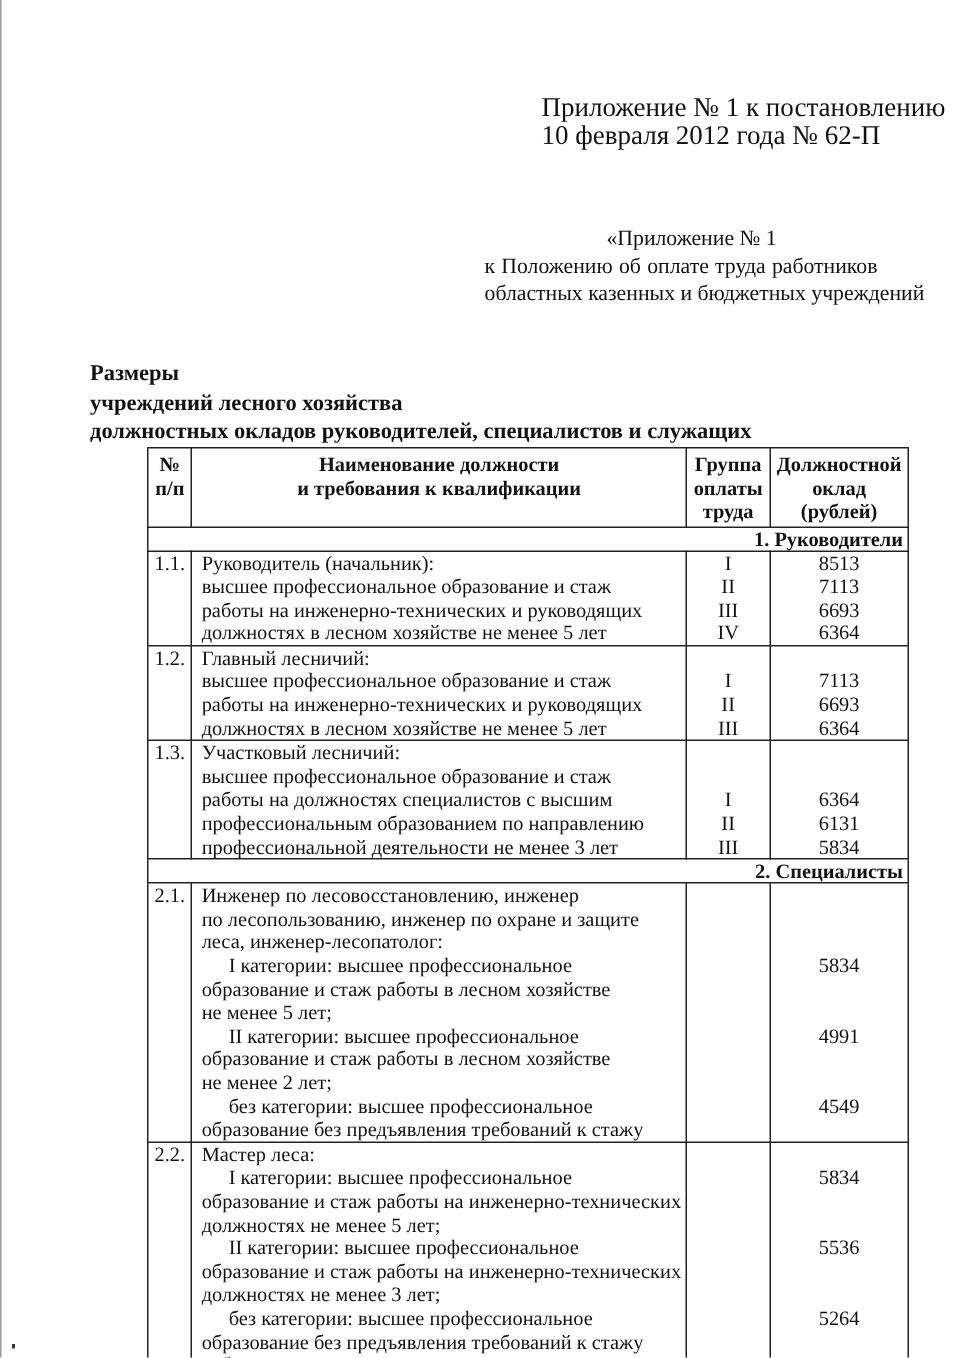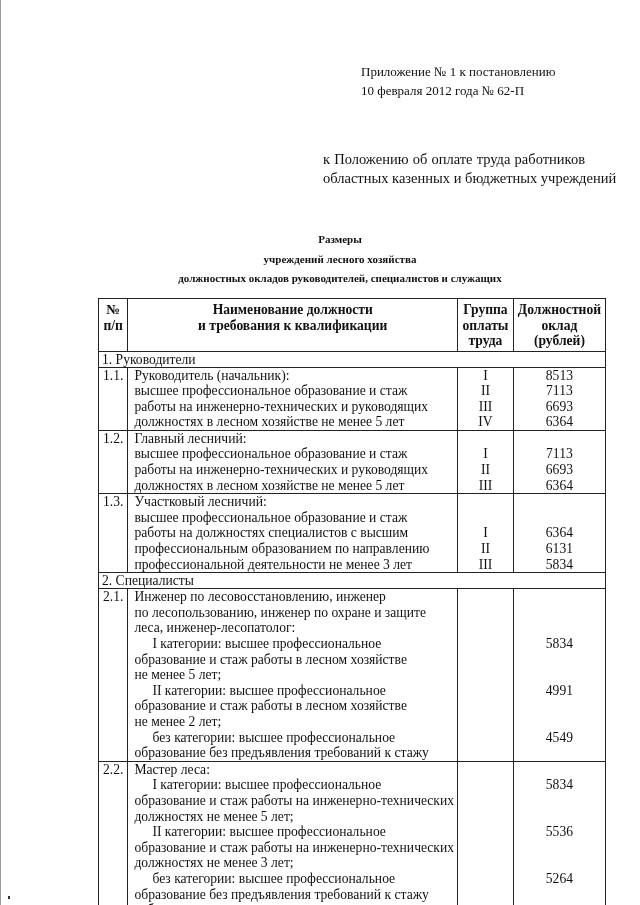--- a/index.html
+++ b/index.html
@@ -24,21 +24,21 @@
     .corner-mark {
       position: absolute;
       left: 8px; top: 896px;
       width: 2px; height: 3px;
       background: #333;
     }
     .header-block {
       position: absolute;
       left: 361px;
       top: 62px;
-      font-size: 13px;
+      font-size: 18px;
       line-height: 19px;
       white-space: nowrap;
     }
     .appendix-block {
       position: absolute;
       left: 323px;
       top: 150px;
       width: 262px;
       font-size: 14.5px;
       line-height: 18.5px;
@@ -51,25 +51,24 @@
       text-align: justify;
       text-align-last: justify;
       white-space: nowrap;
     }
     .appendix-block .last {
       text-align: left;
     }
     .doc-title {
       position: absolute;
       left: 60px;
-      top: 230px;
+      top: 240px;
       width: 560px;
-      text-align: center;
       font-weight: bold;
-      font-size: 11px;
+      font-size: 15px;
       line-height: 19.5px;
     }
     table.salary {
       position: absolute;
       left: 98px;
       top: 298px;
       width: 508px;
       border-collapse: collapse;
       font-size: 13.6px;
       line-height: 15.6px;
@@ -84,22 +83,22 @@
       text-align: center;
       padding-top: 3px;
       padding-bottom: 2px;
       line-height: 15.5px;
     }
     col.c1 { width: 37px; }
     col.c2 { width: 289px; }
     col.c3 { width: 76px; }
     col.c4 { width: 106px; }
     .section-row td {
-      text-align: left;
-      font-weight: normal;
+      text-align: right;
+      font-weight: bold;
       padding: 0;
       line-height: 15px;
     }
     .num-cell { padding-left: 4px !important; }
     .desc-cell { padding-left: 6px !important; }
     .line { display: block; white-space: nowrap; }
     .ind { padding-left: 18px; }
     .grp-cell, .sal-cell { text-align: center; }
     .blank { display: block; height: 15.6px; }
   </style>
@@ -108,20 +107,21 @@
 
 <div class="page-edge-left"></div>
 <div class="corner-mark"></div>
 
 <div class="header-block">
   <div>Приложение № 1 к постановлению</div>
   <div>10 февраля 2012 года № 62-П</div>
 </div>
 
 <div class="appendix-block">
+  <div class="title-line">«Приложение № 1</div>
   <div class="just">к Положению об оплате труда работников</div>
   <div class="just">областных казенных и бюджетных учреждений</div>
 </div>
 
 <div class="doc-title">
   <div>Размеры</div>
   <div>учреждений лесного хозяйства</div>
   <div>должностных окладов руководителей, специалистов и служащих</div>
 </div>
 

